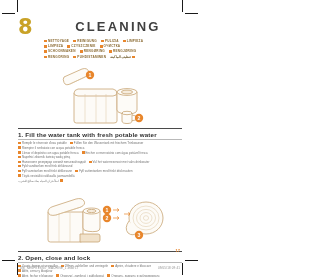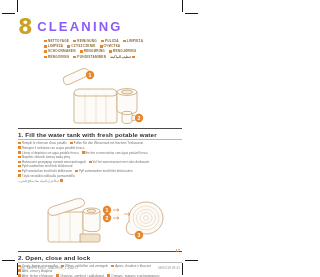--- a/index.html
+++ b/index.html
@@ -27,22 +27,23 @@
 
   
   .sec-head{display:flex;align-items:flex-start;gap:5px;}
   .sec-num{
     font-size:21px;line-height:19px;font-weight:bold;
     color:#c9a227;font-family:"DejaVu Sans", sans-serif;
     letter-spacing:-0.5px;
   }
   .sec-title{
     font-size:13px;line-height:15px;font-weight:bold;
-    color:#8b5cf6;letter-spacing:2.2px;
+    color:#404040;letter-spacing:2.2px;
     padding-top:1px;
+    margin-left:38px;
   }
 
   
   .lang-block{margin-top:2px;margin-left:26px;width:138px;}
   .lang-row{display:flex;flex-wrap:wrap;gap:0 4px;line-height:4.6px;margin-bottom:0.6px;}
   .lang{display:inline-flex;align-items:center;gap:1px;white-space:nowrap;}
   .flagdot{
     display:inline-block;width:3px;height:2.4px;
     background:#e8862c;flex:none;
   }

